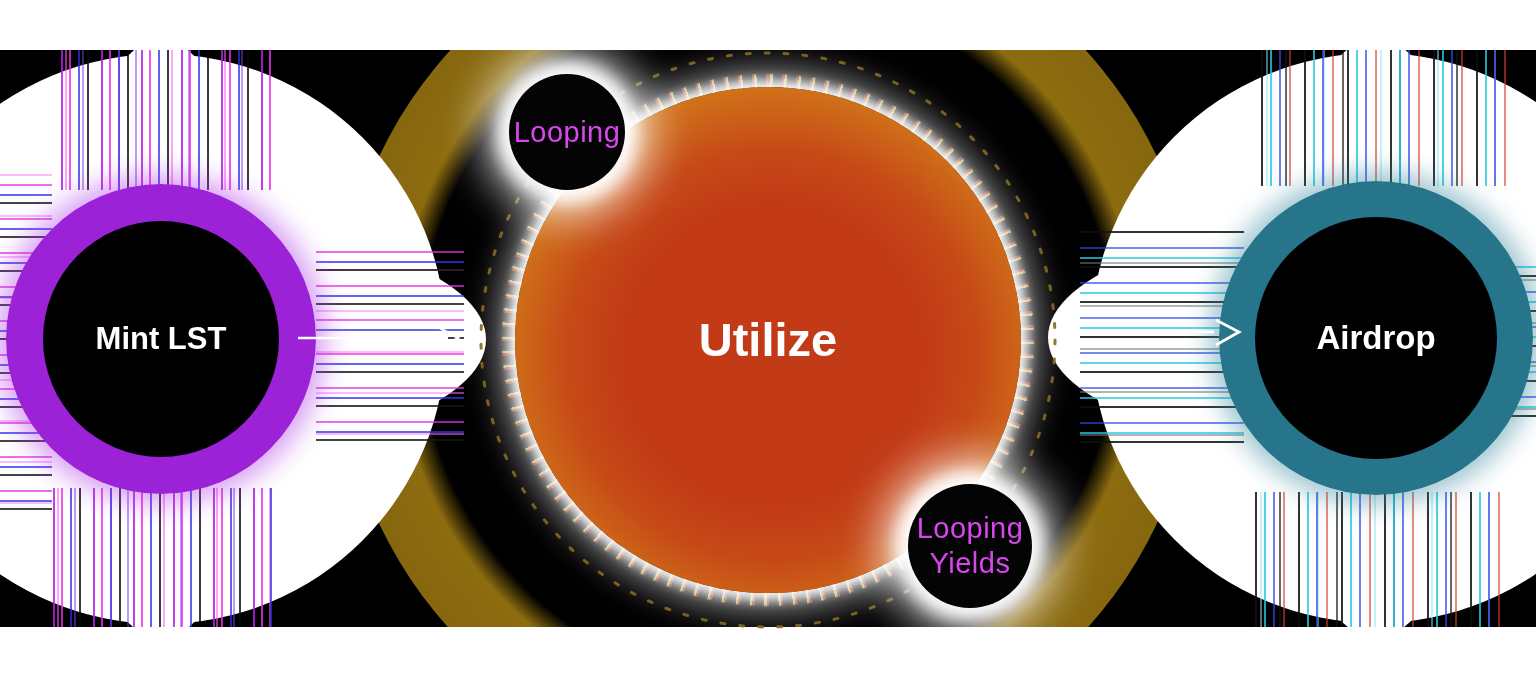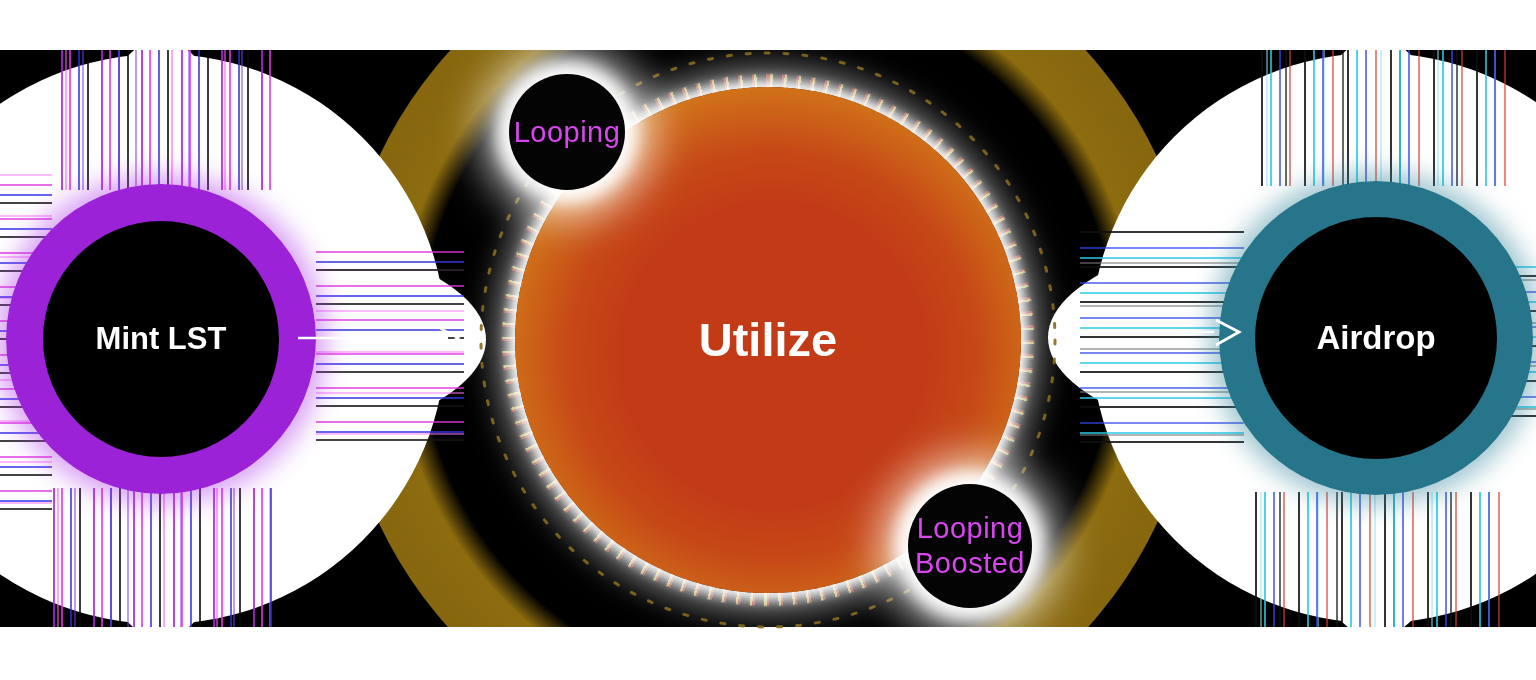--- a/index.html
+++ b/index.html
@@ -197,21 +197,21 @@
       </div>
     </div>
   </div>
 
   <div class="bubble bubble-looping">
     <div class="bubble-label">Looping</div>
   </div>
   <div class="bubble bubble-airdrop">
     <div class="bubble-label">
       <div>Looping</div>
-      <div>Boosted</div>
+      <div>Yields</div>
     </div>
   </div>
 
   <svg class="svg-layer" width="1536" height="680">
     <line x1="298" y1="338" x2="448" y2="338" stroke="#ffffff" stroke-width="2.5"></line>
     <polyline points="436,326 458,338 436,350" fill="none" stroke="#ffffff" stroke-width="2.5"></polyline>
     <line x1="1072" y1="332" x2="1214" y2="332" stroke="#ffffff" stroke-width="2.5"></line>
     <polyline points="1216,320 1239,332 1216,345" fill="none" stroke="#ffffff" stroke-width="2.8"></polyline>
   </svg>
 

